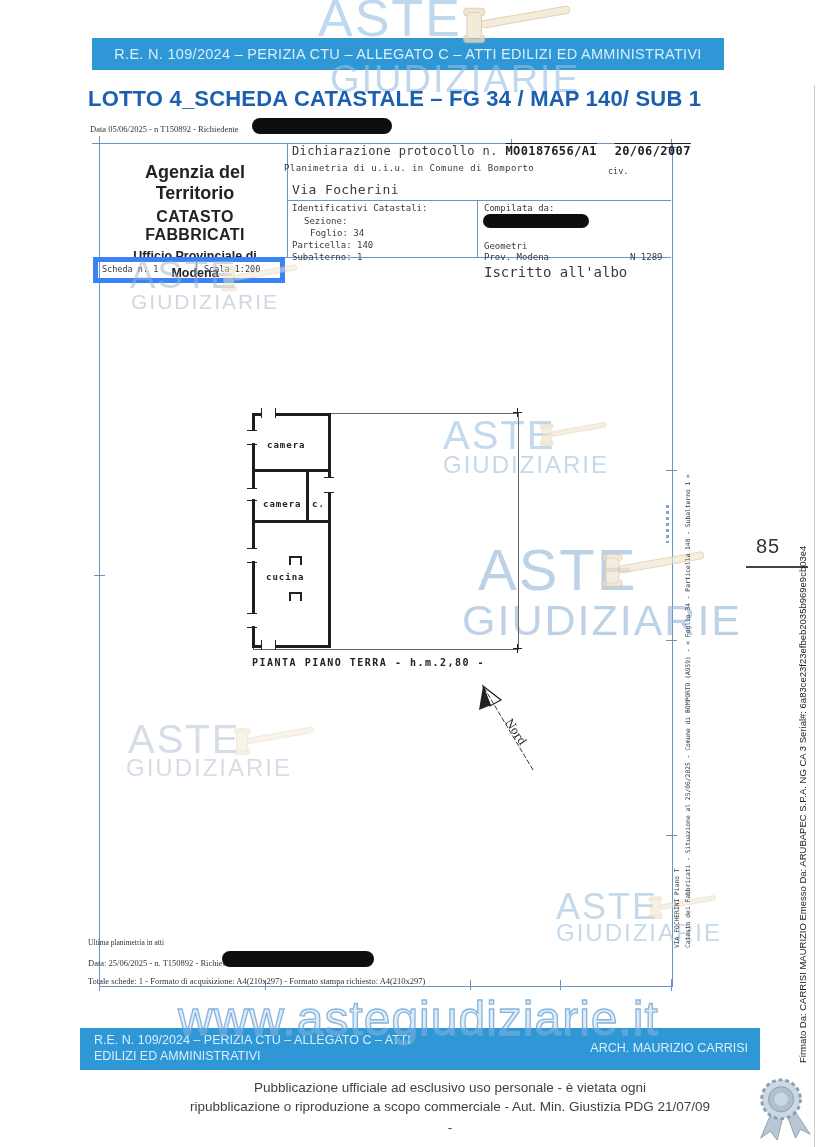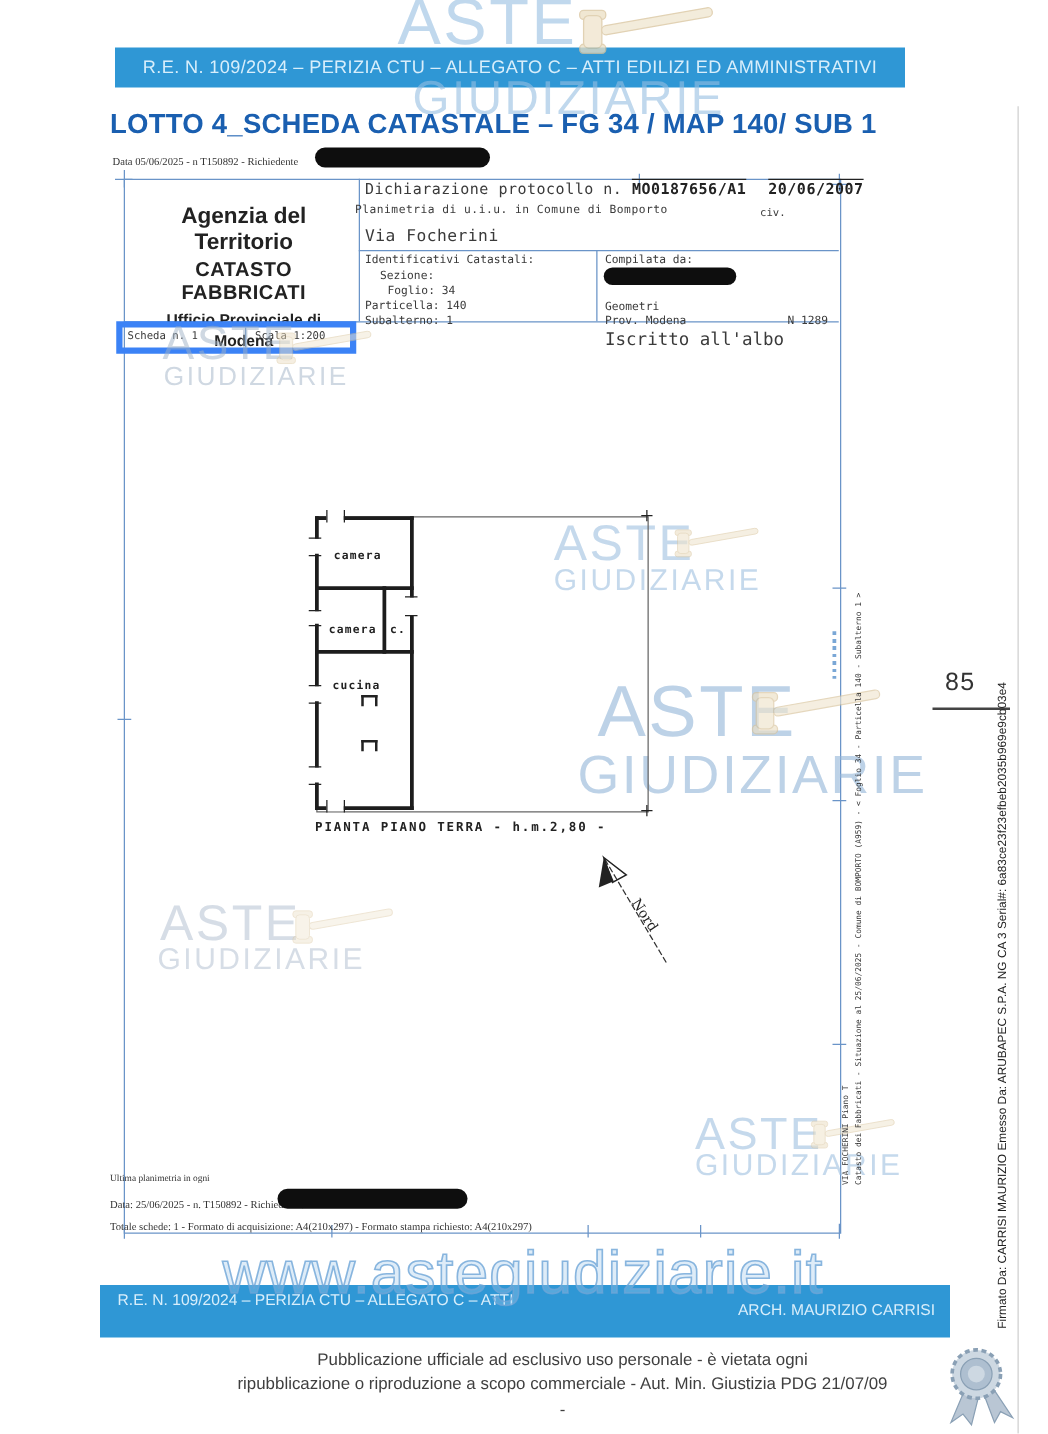--- a/index.html
+++ b/index.html
@@ -175,38 +175,38 @@
   <div class="abs wgap" style="left:261px;top:644px;width:14px;height:5px;"></div>
   <div class="abs wtick" style="left:261px;top:640px;width:1px;height:10px;"></div>
   <div class="abs wtick" style="left:275px;top:640px;width:1px;height:10px;"></div>
   <div class="abs wgap" style="left:327px;top:478px;width:5px;height:14px;"></div>
   <div class="abs wtick" style="left:324px;top:477px;width:10px;height:1px;"></div>
   <div class="abs wtick" style="left:324px;top:492px;width:10px;height:1px;"></div>
 
   <div class="abs roomlbl" style="left:267px;top:440px;">camera</div>
   <div class="abs roomlbl" style="left:263px;top:499px;">camera</div>
   <div class="abs roomlbl" style="left:312px;top:499px;">c.</div>
-  <div class="abs roomlbl" style="left:266px;top:544px;text-align:center;">cucina</div>
+  <div class="abs roomlbl" style="left:266px;top:572px;text-align:center;">cucina</div>
   <div class="abs fixture" style="left:289px;top:556px;"></div>
   <div class="abs fixture" style="left:289px;top:592px;"></div>
 
   <div class="abs mono" style="left:252px;top:657px;font-size:10px;font-weight:bold;letter-spacing:1.5px;color:#222;">PIANTA PIANO TERRA - h.m.2,80 -</div>
 
   <svg class="abs" style="left:455px;top:668px;" width="100" height="110" viewBox="0 0 100 110">
     <line x1="78" y1="102" x2="28" y2="18" stroke="#333" stroke-width="1" stroke-dasharray="5 2"></line>
     <polygon points="28,18 46,32 35,38" fill="none" stroke="#222" stroke-width="1.2"></polygon>
     <polygon points="28,18 24,42 36,37" fill="#222"></polygon>
     <text x="50" y="54" transform="rotate(57 50 54)" font-size="11" fill="#222" font-family="DejaVu Serif, serif">Nord</text>
   </svg>
 
   <div class="abs rot mono" style="left:684px;top:948px;font-size:6.3px;color:#333;">Catasto dei Fabbricati - Situazione al 25/06/2025 - Comune di BOMPORTO (A959) - &lt; Foglio 34 - Particella 140 - Subalterno 1 &gt;</div>
   <div class="abs rot mono" style="left:673px;top:948px;font-size:6.3px;color:#333;">VIA FOCHERINI Piano T</div>
   <div class="abs" style="left:666px;top:505px;width:3px;height:38px;background:repeating-linear-gradient(#7aa7d6 0 3px, transparent 3px 6px);"></div>
 
-  <div class="abs serif" style="left:88px;top:938px;font-size:7.5px;">Ultima planimetria in ogni</div>
+  <div class="abs serif" style="left:88px;top:938px;font-size:7.5px;">Ultima planimetria in atti</div>
   <div class="abs serif" style="left:88px;top:958px;font-size:8.5px;">Data: 25/06/2025 - n. T150892 - Richiedente:</div>
   <div class="abs redact" style="left:222px;top:951px;width:152px;height:16px;"></div>
   <div class="abs serif" style="left:88px;top:976px;font-size:8.5px;">Totale schede: 1 - Formato di acquisizione: A4(210x297)  - Formato stampa richiesto: A4(210x297)</div>
 
   <div class="abs" style="left:756px;top:535px;font-size:20px;color:#333;letter-spacing:1px;">85</div>
   <div class="abs" style="left:746px;top:566px;width:62px;height:2px;background:#444;"></div>
 
   <div class="abs" style="left:814px;top:85px;width:1px;height:1062px;background:#d0d0d0;"></div>
   <div class="abs rot" style="left:797px;top:1063px;font-size:9.5px;color:#222;">Firmato Da: CARRISI MAURIZIO Emesso Da: ARUBAPEC S.P.A. NG CA 3 Serial#: 6a83ce23f23efbeb2035b969e9cb03e4</div>
 
@@ -214,20 +214,21 @@
     <polygon points="20,40 9,66 19,59 26,68 32,44" fill="#b9c6d4" stroke="#8aa0b5" stroke-width="1"></polygon>
     <polygon points="36,42 45,66 50,57 60,62 44,38" fill="#b9c6d4" stroke="#8aa0b5" stroke-width="1"></polygon>
     <circle cx="30" cy="26" r="20" fill="#cdd8e2" stroke="#8aa0b5" stroke-width="3" stroke-dasharray="4 3"></circle>
     <circle cx="30" cy="26" r="13" fill="#aebfd0" stroke="#8aa0b5" stroke-width="1"></circle>
     <circle cx="30" cy="26" r="7" fill="#cdd8e2"></circle>
   </svg>
 
   <div class="abs banner" style="left:80px;top:1028px;width:680px;height:42px;z-index:1;">
     <div style="position:absolute;left:14px;top:4px;font-size:12.5px;line-height:16px;">
       <div>R.E. N. 109/2024 – PERIZIA CTU – ALLEGATO C – ATTI</div>
+      <div>EDILIZI ED AMMINISTRATIVI</div>
     </div>
     <div style="position:absolute;right:12px;top:13px;font-size:12.5px;">ARCH. MAURIZIO CARRISI</div>
   </div>
 
   <div class="abs wm wm-url" style="left:178px;top:995px;font-size:48px;letter-spacing:1px;z-index:2;">www.astegiudiziarie.it</div>
 
   <div class="abs" style="left:60px;top:1078px;width:780px;text-align:center;font-size:13.5px;color:#3f3f3f;line-height:19px;">
     <div>Pubblicazione ufficiale ad esclusivo uso personale - è vietata ogni</div>
     <div>ripubblicazione o riproduzione a scopo commerciale - Aut. Min. Giustizia PDG 21/07/09</div>
     <div style="margin-top:2px;">-</div>

